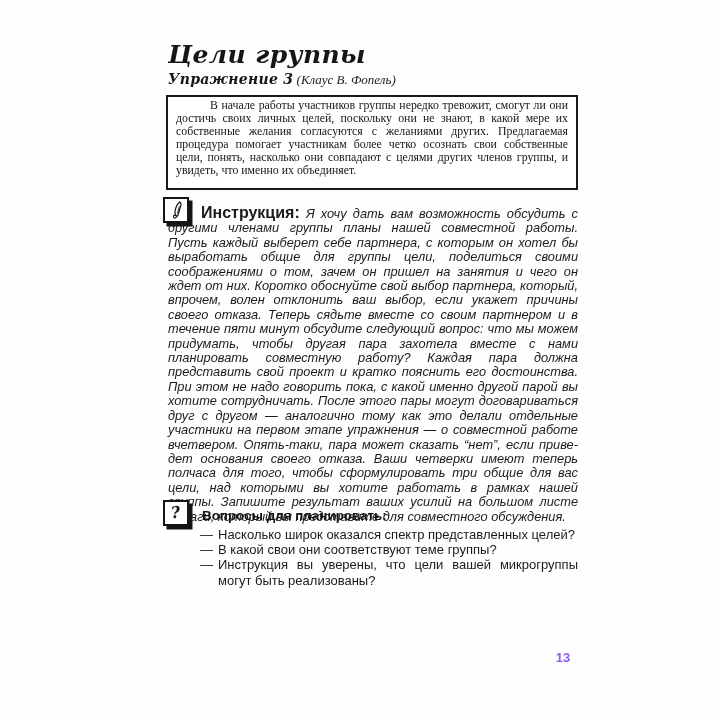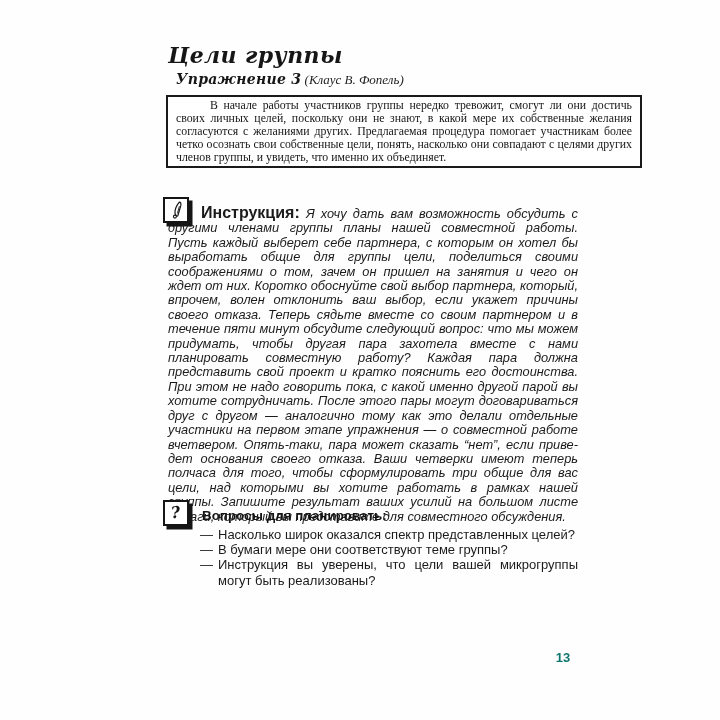--- a/index.html
+++ b/index.html
@@ -10,42 +10,42 @@
     font-family: "Liberation Sans", sans-serif;
     color: #1d1d1d;
   }
   .page { position: relative; width: 720px; height: 720px; background: #fefefe; }
 
   
   .title {
     position: absolute; left: 168px; top: 44px; margin: 0;
     font-family: "DejaVu Serif", serif;
     font-style: italic; font-weight: bold;
-    font-size: 22px; line-height: 22px; letter-spacing: 0.4px;
+    font-size: 25px; line-height: 22px; letter-spacing: 0.4px;
     color: #161616;
   }
   .subtitle {
     position: absolute; left: 168px; top: 71px;
     font-family: "Liberation Serif", serif;
-    font-size: 13px; line-height: 16px; margin-left: 8px;
+    font-size: 13px; line-height: 16px;
   }
   .sub-bold {
     font-family: "DejaVu Serif", serif;
     font-style: italic; font-weight: bold; font-size: 14px;
     letter-spacing: 0.3px; color: #161616;
   }
   .sub-author { font-style: italic; color: #222; }
 
   
   .intro-box {
-    position: absolute; left: 166px; top: 95px; width: 476px;
+    position: absolute; left: 166px; top: 95px; width: 412px;
     box-sizing: border-box;
     border: 2px solid #1a1a1a;
     background: #fff;
-    padding: 2px 8px 2px 8px;
+    padding: 2px 8px 12px 8px;
   }
   .intro-text {
     margin: 0;
     font-family: "Liberation Serif", serif;
     font-size: 11.8px; line-height: 12.9px;
     text-align: justify; text-indent: 34px;
     color: #161616;
     hyphens: manual;
   }
 
@@ -94,21 +94,21 @@
     text-align: justify;
     color: #1b1b1b;
   }
   .q-dash { display: inline-block; width: 18px; text-indent: 0; }
 
   
   .page-num {
     position: absolute; left: 550px; top: 650px; width: 26px;
     text-align: center;
     font-weight: 700; font-size: 13px;
-    color: #0f766e;
+    color: #8b5cf6;
   }
 </style>
 </head>
 <body>
 
 <div class="page">
 
   <h1 class="title">Цели группы</h1>
 
   <div class="subtitle">
@@ -131,20 +131,20 @@
     <p class="inst-text"><b class="inst-label">Инструкция:</b> <span>Я хочу дать вам возможность обсудить с другими членами группы планы нашей совместной работы. Пусть каждый выбе­рет себе партнера, с которым он хотел бы выработать общие для группы цели, поделиться своими соображениями о том, зачем он пришел на занятия и чего он ждет от них. Коротко обоснуйте свой выбор парт­нера, который, впрочем, волен отклонить ваш выбор, если укажет при­чины своего отказа. Теперь сядьте вместе со своим партнером и в те­чение пяти минут обсудите следующий вопрос: что мы можем приду­мать, чтобы другая пара захотела вместе с нами планировать совме­стную работу? Каждая пара должна представить свой проект и кратко пояснить его достоинства. При этом не надо говорить пока, с какой именно другой парой вы хотите сотрудничать. После этого пары мо­гут договариваться друг с другом — аналогично тому как это делали отдельные участники на первом этапе упражнения — о совместной ра­боте вчетвером. Опять-таки, пара может сказать “нет”, если приве­дет основания своего отказа. Ваши четверки имеют теперь полчаса для того, чтобы сформулировать три общие для вас цели, над которы­ми вы хотите работать в рамках нашей группы. Запишите результат ваших усилий на большом листе бумаги, который вы представите для совместного обсуждения.</span></p>
   </div>
 
   <div class="questions">
     <span class="icon-box">
       <span class="q-glyph">?</span>
     </span>
     <div class="q-heading">Вопросы для планировать:</div>
     <div class="q-list">
       <div class="q-item"><span class="q-dash">—</span><span>Насколько широк оказался спектр представленных целей?</span></div>
-      <div class="q-item"><span class="q-dash">—</span><span>В бумаги мере они соответствуют теме группы?</span></div>
+      <div class="q-item"><span class="q-dash">—</span><span>В какой свои они соответствуют теме группы?</span></div>
       <div class="q-item"><span class="q-dash">—</span><span>Инструкция вы уверены, что цели вашей микрогруппы могут быть реализованы?</span></div>
     </div>
   </div>
 
   <div class="page-num">13</div>
 
 </div>
 
 </body></html>

